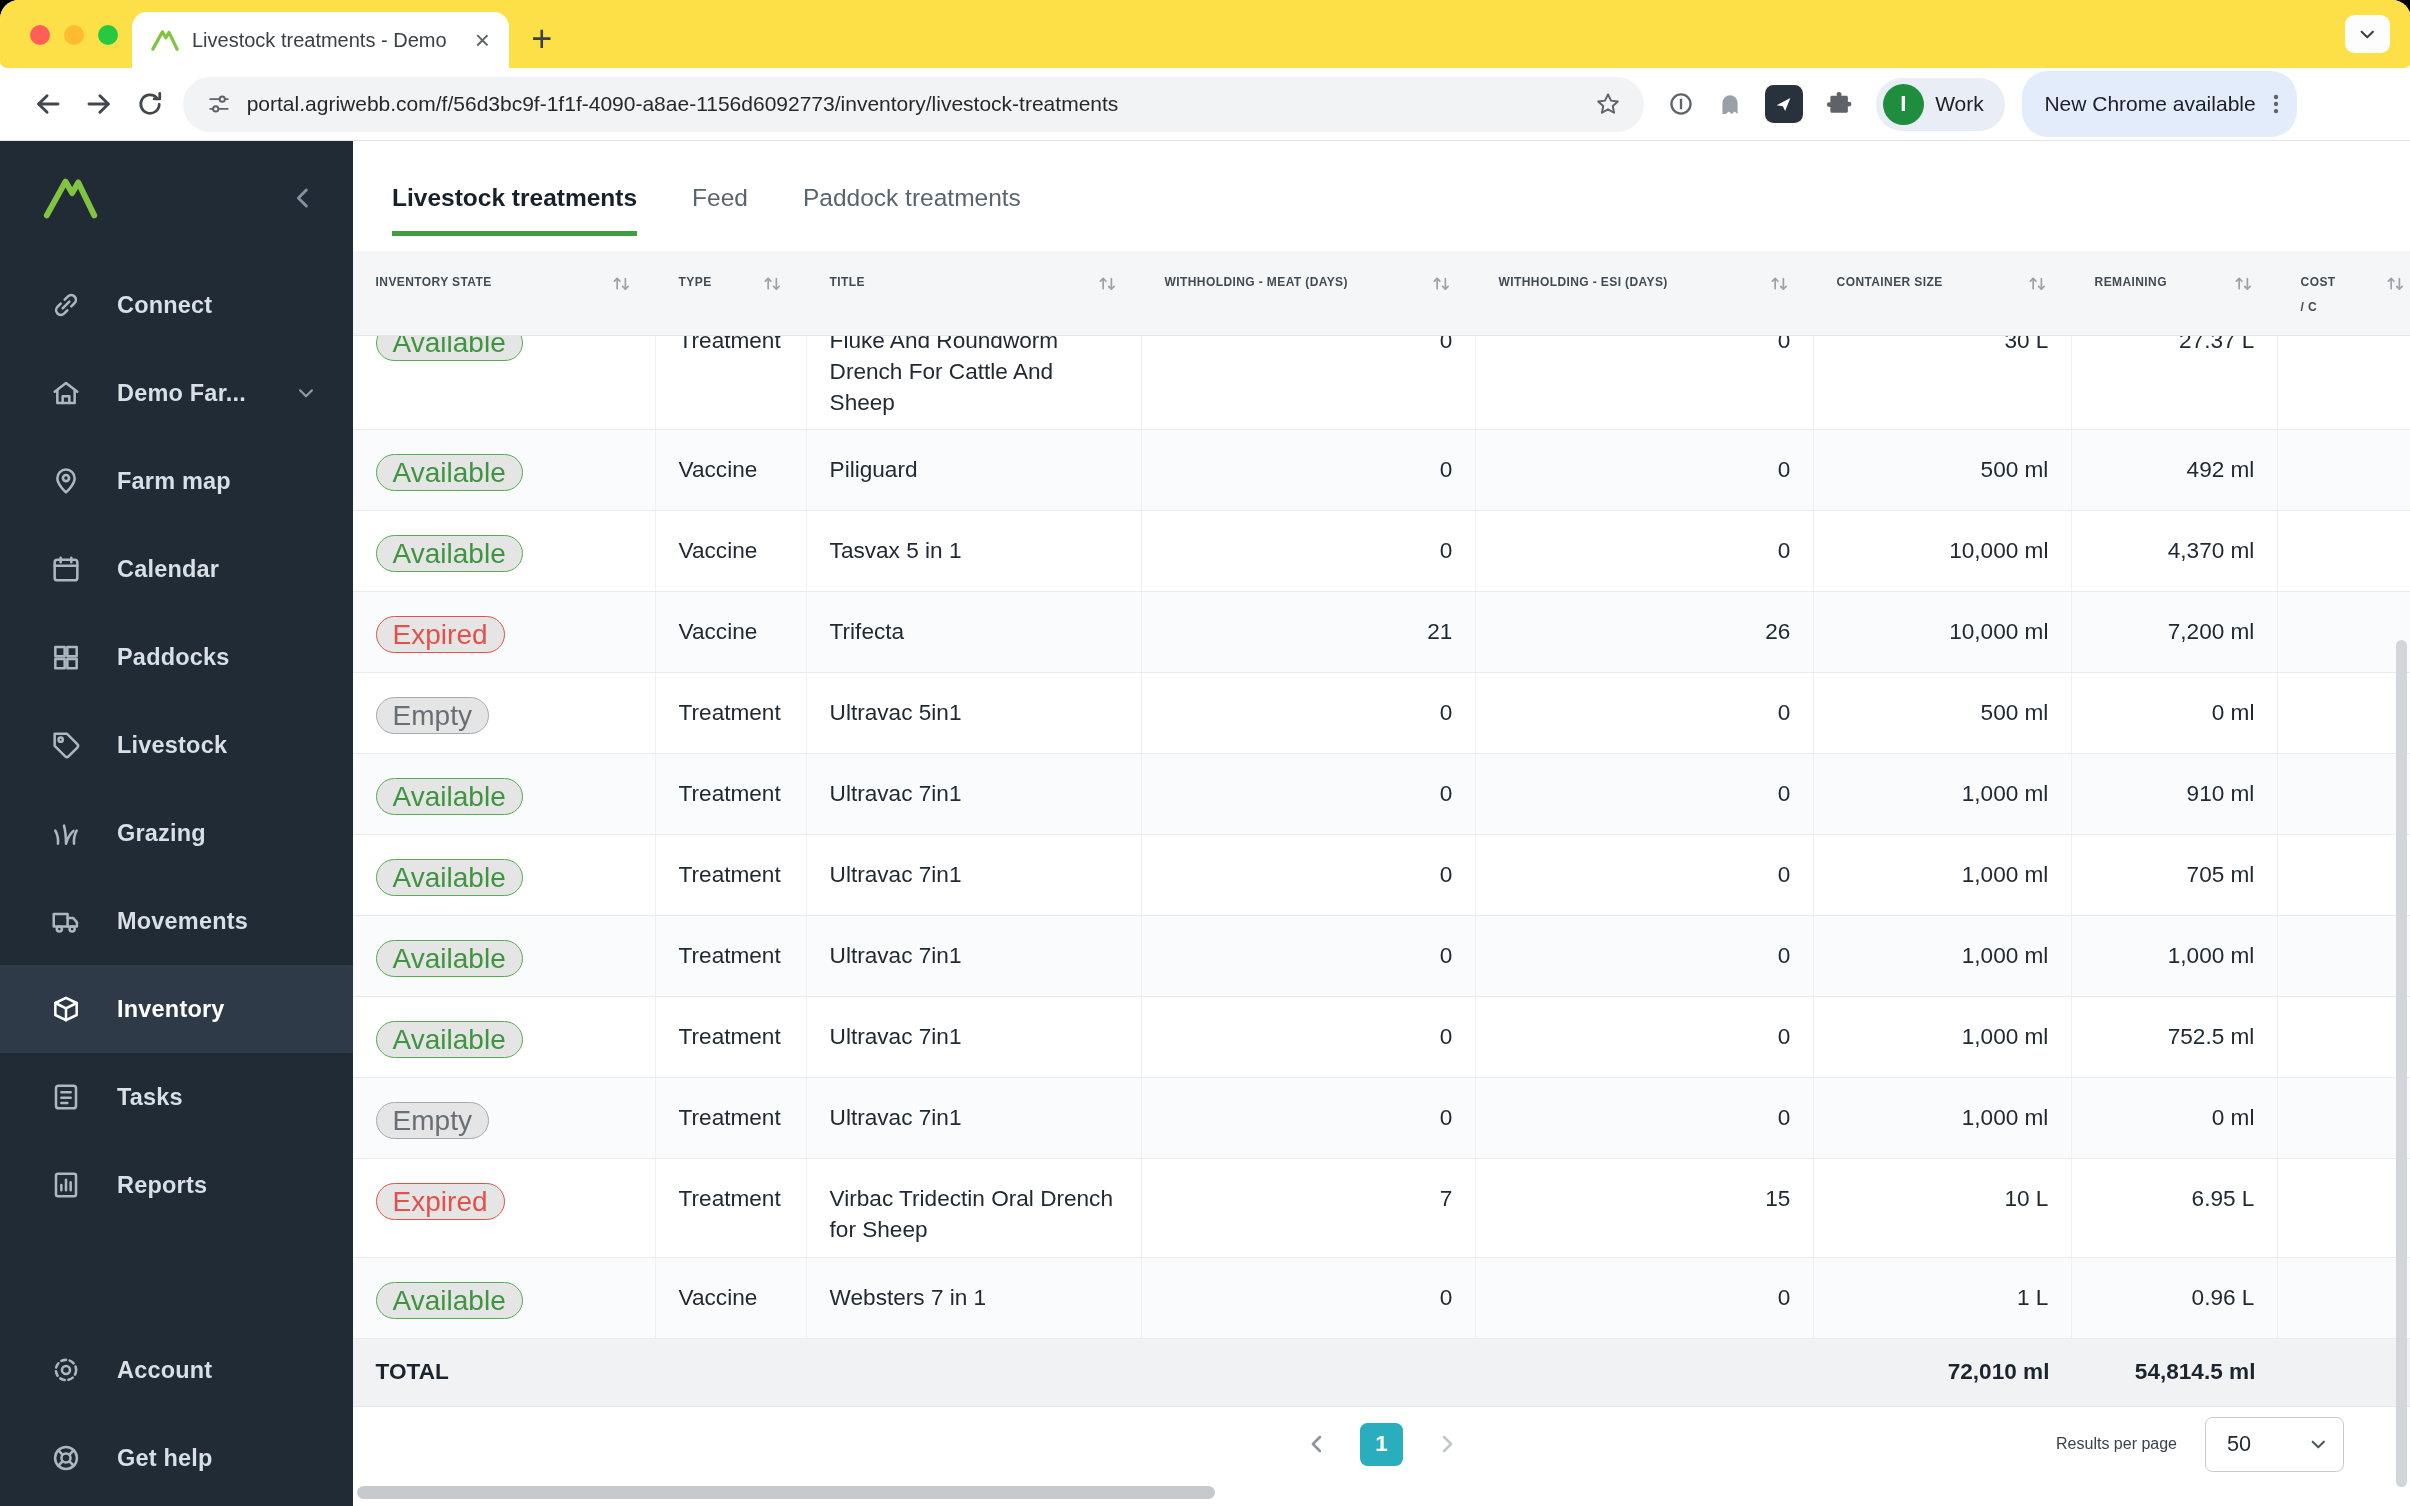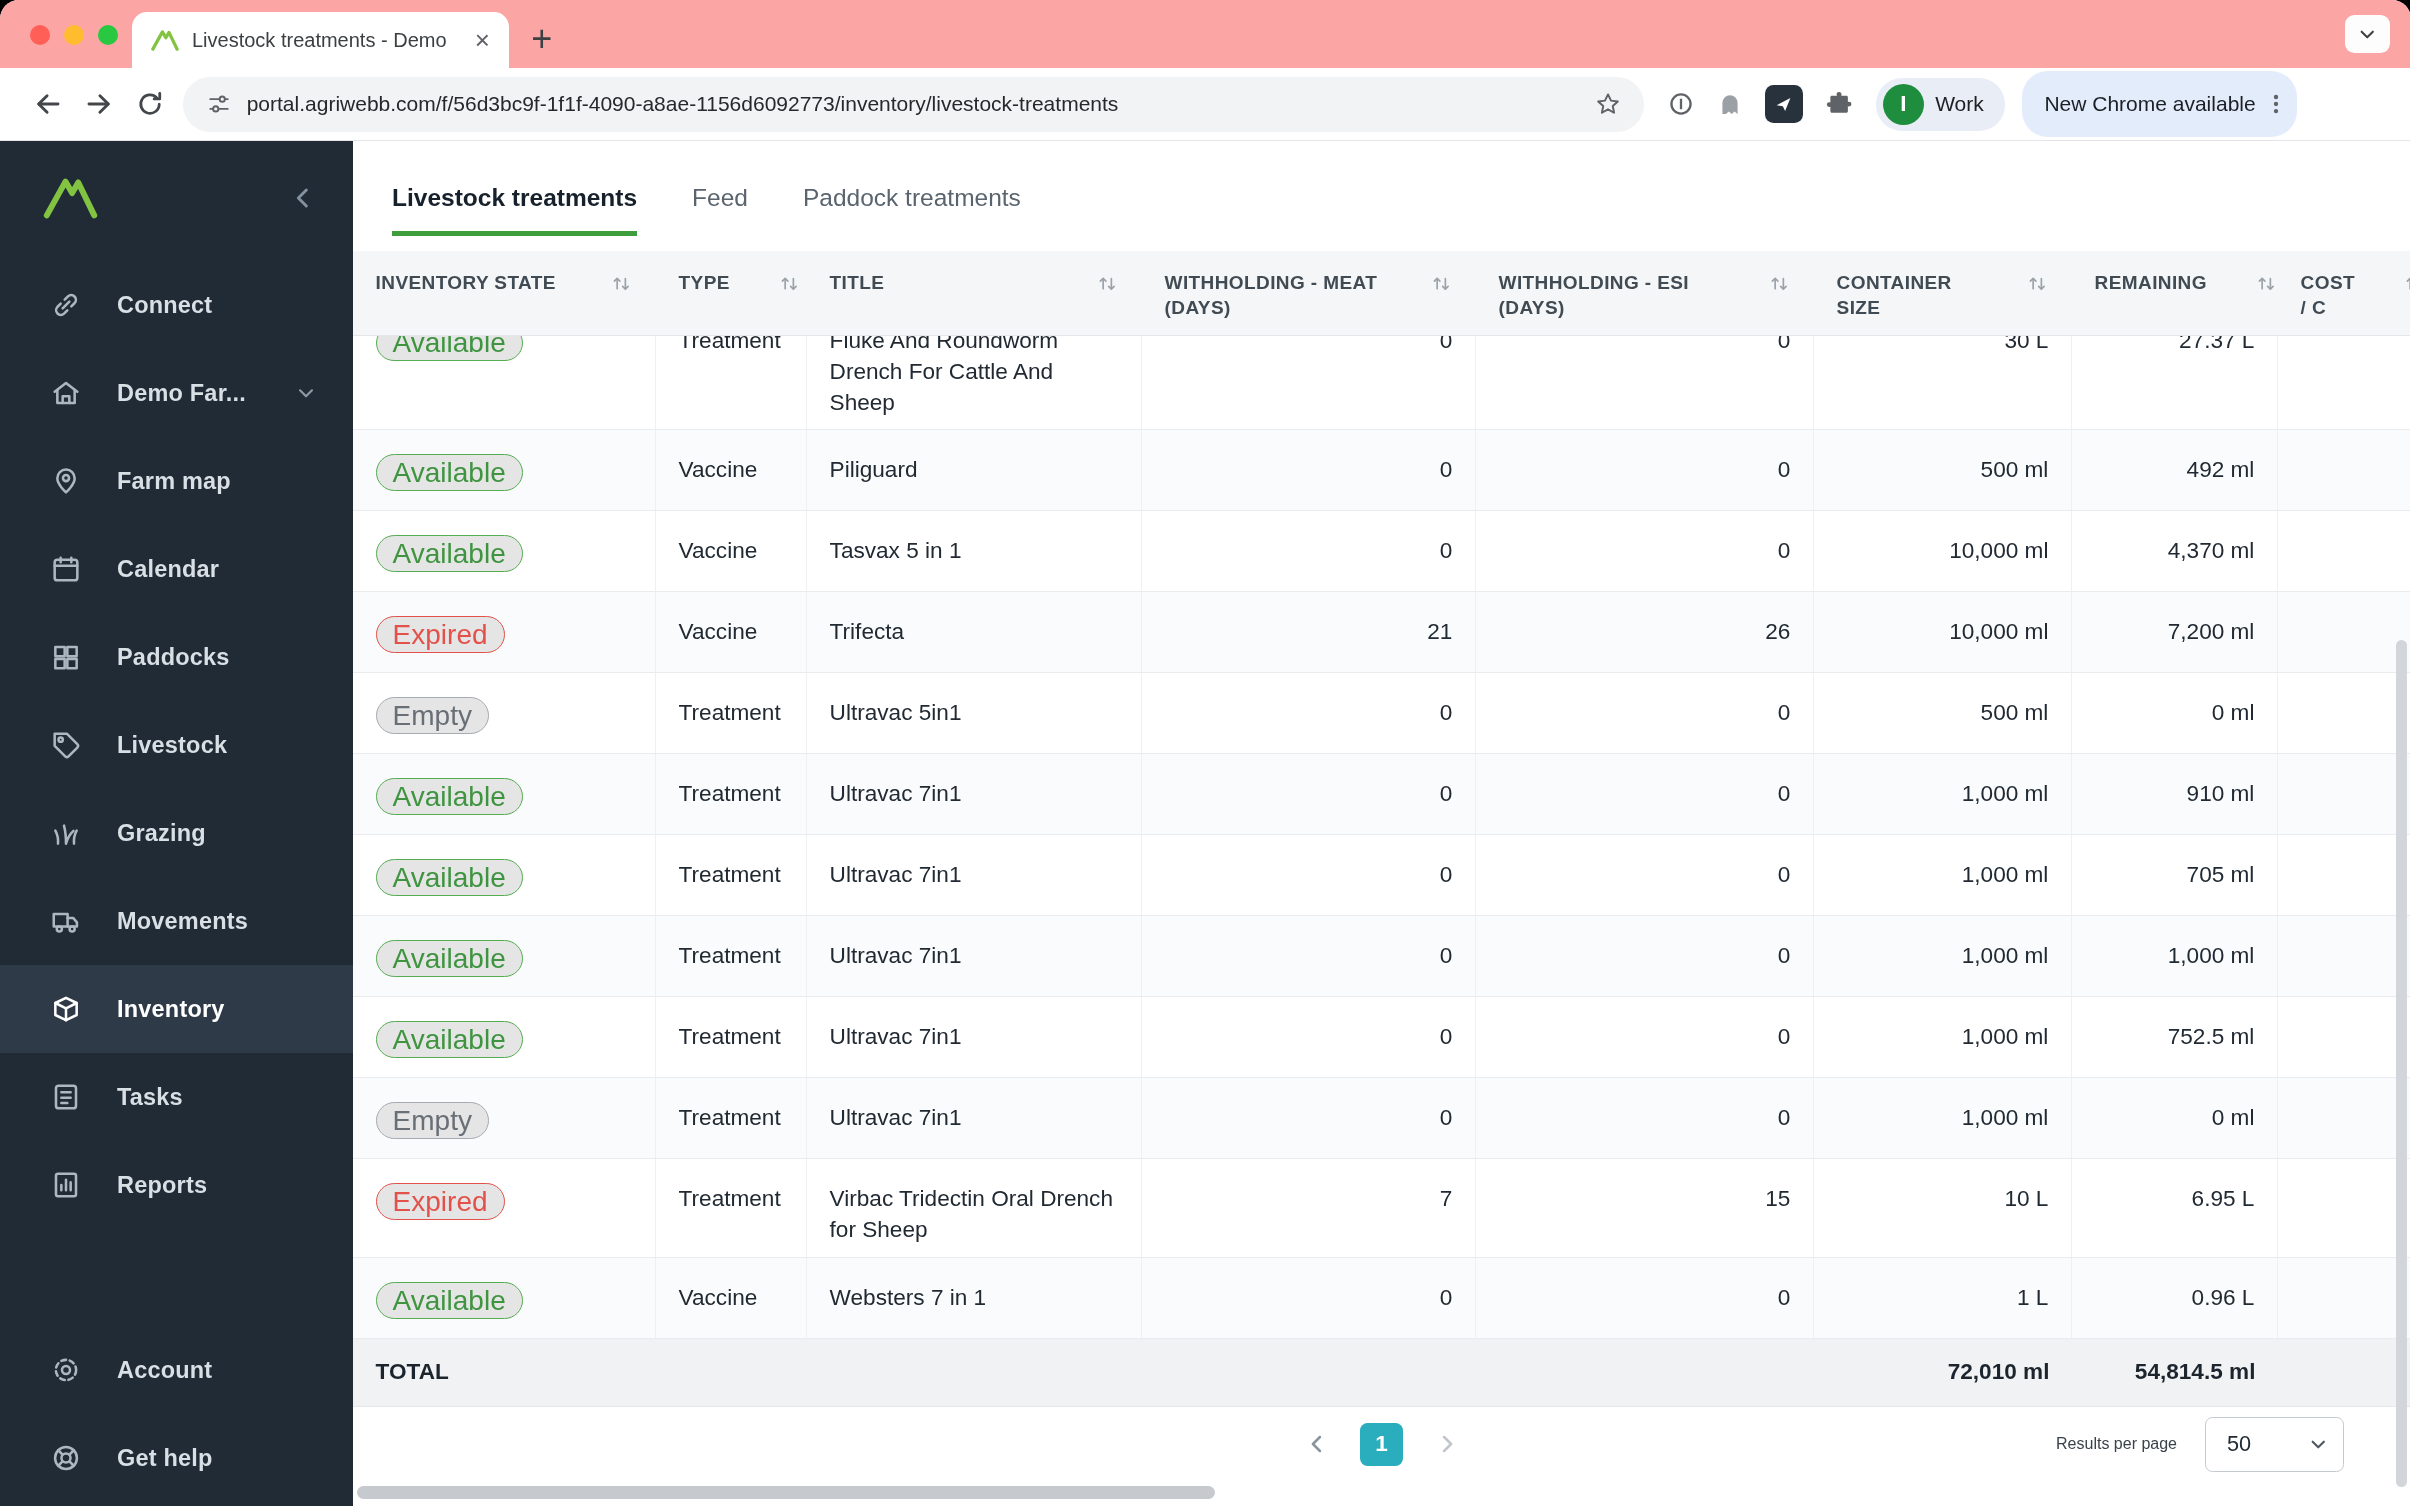--- a/index.html
+++ b/index.html
@@ -1,20 +1,20 @@
 <!DOCTYPE html>
 <html style="font-size:15px"><head>
 <meta charset="utf-8">
 <style>
   * { margin:0; padding:0; box-sizing:border-box; }
   html,body { width:2411px; height:1507px; background:#000; font-family:"Liberation Sans",sans-serif; overflow:hidden; }
   .window { width:2411px; height:1507px; background:#fff; border-radius:19px 19px 0 0; overflow:hidden; position:relative; }
 
   
-  .tabstrip { height:68px; background:#fca5a5; position:relative; display:flex; align-items:flex-end; }
+  .tabstrip { height:68px; background:#fde047; position:relative; display:flex; align-items:flex-end;border-radius:7px; }
   .traffic { position:absolute; top:24.5px; left:30px; display:flex; gap:14px; }
   .light { width:20px; height:20px; border-radius:50%; }
   .light.red{background:#ff5f57}.light.yellow{background:#febc2e}.light.green{background:#28c840}
   .tab { margin-left:132px; width:377px; height:56px; background:#fff; border-radius:15px 15px 0 0; display:flex; align-items:center; padding:0 19px; gap:13px; }
   .tab-title { flex:1; font-size:20px; color:#3c4043; white-space:nowrap; overflow:hidden; text-overflow:ellipsis; }
   .tab-close { font-size:26px; color:#5f6368; line-height:1; }
   .newtab { width:43px; height:43px; margin:0 0 7.5px 11.3px; display:flex; align-items:center; justify-content:center; font-size:36px; color:#3c4043; }
   .tabsearch { position:absolute; right:21px; top:15px; width:45px; height:38px; background:#fdfdfd; border-radius:9.4px; display:flex; align-items:center; justify-content:center; color:#3c4043; }
 
   .toolbar { height:73px; background:#fff; display:flex; align-items:center; padding:0 22.6px; border-bottom:0.9px solid #e3e5e8; }
@@ -49,21 +49,21 @@
   .s-label { font-size:23.5px; font-weight:600; letter-spacing:0.2px; white-space:nowrap; }
   .s-chev { margin-left:auto; color:#8d99a5; display:flex; }
 
   
   .main { flex:1; background:#fff; position:relative; overflow:hidden; }
   .page-tabs { display:flex; gap:55px; padding:43px 8px 0 39px; margin-bottom:15px; }
   .page-tab { font-size:24.5px; color:#5a646e; font-weight:500; padding-bottom:19px; border-bottom:5.6px solid transparent; cursor:pointer; white-space:nowrap; }
   .page-tab.active { color:#17212b; font-weight:700; border-bottom-color:#3f9e3c; }
 
   .thead { display:flex; width:2076px; background:#f5f6f7; height:85px; position:relative; z-index:3; border-bottom:0.9px solid #e3e6e8; }
-  .th { display:flex; align-items:flex-start; padding:19px 22.6px 0 22.6px; font-size:19px; font-weight:700; color:#414b54; line-height:25.4px; letter-spacing:0.4px; flex:0 0 auto; overflow:hidden;gap:48px; }
+  .th { display:flex; align-items:flex-start; padding:19px 22.6px 0 22.6px; font-size:12px; font-weight:700; color:#414b54; line-height:25.4px; letter-spacing:0.4px; flex:0 0 auto; overflow:hidden;gap:48px; }
   .th-label { max-width:calc(100% - 32px); }
   .sort-icon { margin-left:auto; margin-top:1.9px; color:#99a2a9; flex:0 0 auto; display:flex; }
 
   .tbody { position:relative; z-index:1; }
   .trow { display:flex; width:2076px; border-bottom:0.9px solid #e9ebee; background:#fff; }
   .trow:nth-child(even) { background:#fafbfc; }
   .trow:first-child { margin-top:-36px; }
   .cell { padding:24.5px 22.6px 11.3px 22.6px; font-size:22.6px; color:#212a33; line-height:31px; border-right:0.9px solid #eef0f2; min-height:80px; flex:0 0 auto; }
   .cell:last-child { border-right:none; }
   .cell.num { text-align:right; }

